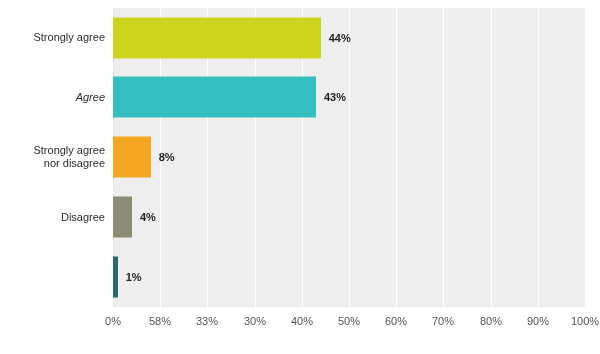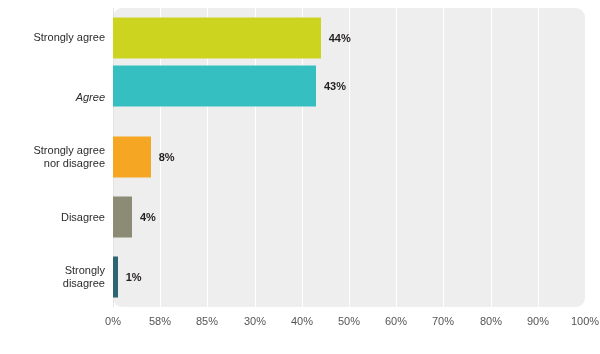--- a/index.html
+++ b/index.html
@@ -22,21 +22,20 @@
   }
 
   
   #plot-area {
     position: absolute;
     left: 113px;
     top: 8px;
     width: 472px;
     height: 299px;
     background: #eeeeee;
-    border-radius: 9px;
   }
 
   .gridline {
     position: absolute;
     top: 0;
     bottom: 0;
     width: 1px;
     background: #ffffff;
   }
   .gridline.first {
@@ -123,21 +122,21 @@
       <div class="gridline" style="left: 236px; background: rgb(255, 255, 255);"></div>
       <div class="gridline" style="left: 283px; background: rgb(255, 255, 255);"></div>
       <div class="gridline" style="left: 330px; background: rgb(255, 255, 255);"></div>
       <div class="gridline" style="left: 378px; background: rgb(255, 255, 255);"></div>
       <div class="gridline" style="left: 425px; background: rgb(255, 255, 255);"></div>
       <div class="gridline" style="left: 472px; background: rgb(255, 255, 255);"></div>
       <div class="cat-row" style="top: 0px; height: 59.8px;">
         <div class="bar" style="width: 207.68px; background: rgb(204, 212, 32);"></div>
         <div class="bar-value" style="left: 215.68px;">44%</div>
       </div>
-      <div class="cat-row" style="top: 48px; height: 59.8px;">
+      <div class="cat-row" style="top: 59px; height: 59.8px;">
         <div class="bar" style="width: 202.96px; background: rgb(53, 191, 192);"></div>
         <div class="bar-value" style="left: 210.96px;">43%</div>
       </div>
       <div class="cat-row" style="top: 119.6px; height: 59.8px;">
         <div class="bar" style="width: 37.76px; background: rgb(245, 166, 35);"></div>
         <div class="bar-value" style="left: 45.76px;">8%</div>
       </div>
       <div class="cat-row" style="top: 179.4px; height: 59.8px;">
         <div class="bar" style="width: 18.88px; background: rgb(140, 139, 117);"></div>
         <div class="bar-value" style="left: 26.88px;">4%</div>
@@ -155,30 +154,26 @@
       <div class="cat-label-row" style="top: 59.8px; height: 59.8px; font-style: italic;">
         <div class="cat-label-text">Agree</div>
       </div>
       <div class="cat-label-row" style="top: 119.6px; height: 59.8px;">
         <div class="cat-label-text">Strongly agree
 nor disagree</div>
       </div>
       <div class="cat-label-row" style="top: 179.4px; height: 59.8px;">
         <div class="cat-label-text">Disagree</div>
       </div>
-      <div class="cat-label-row" style="top: 239.2px; height: 59.8px;">
-        <div class="cat-label-text">Strongly
-disagree</div>
-      </div>
     </div>
 
   <div id="x-axis">
       <div class="xtick-label" style="left: 0px;">0%</div>
       <div class="xtick-label" style="left: 47px;">58%</div>
-      <div class="xtick-label" style="left: 94px;">85%</div>
+      <div class="xtick-label" style="left: 94px;">33%</div>
       <div class="xtick-label" style="left: 142px;">30%</div>
       <div class="xtick-label" style="left: 189px;">40%</div>
       <div class="xtick-label" style="left: 236px;">50%</div>
       <div class="xtick-label" style="left: 283px;">60%</div>
       <div class="xtick-label" style="left: 330px;">70%</div>
       <div class="xtick-label" style="left: 378px;">80%</div>
       <div class="xtick-label" style="left: 425px;">90%</div>
       <div class="xtick-label" style="left: 472px;">100%</div>
     </div>
 

